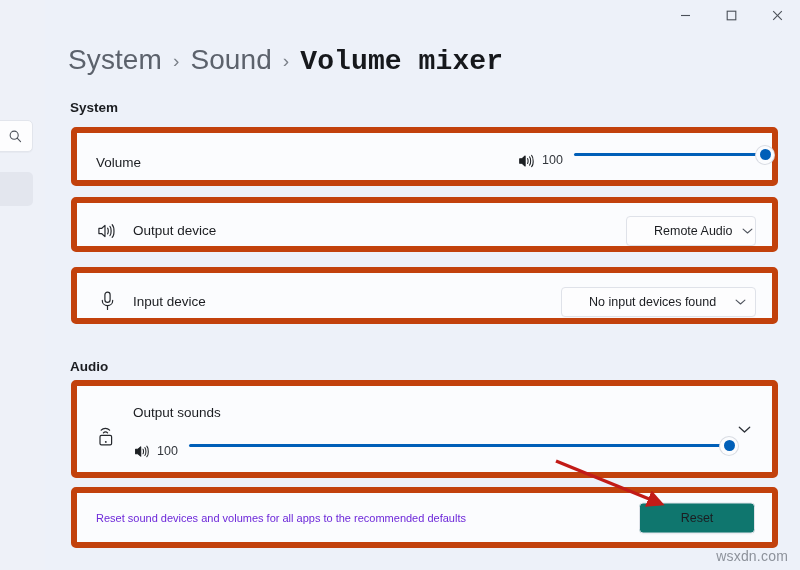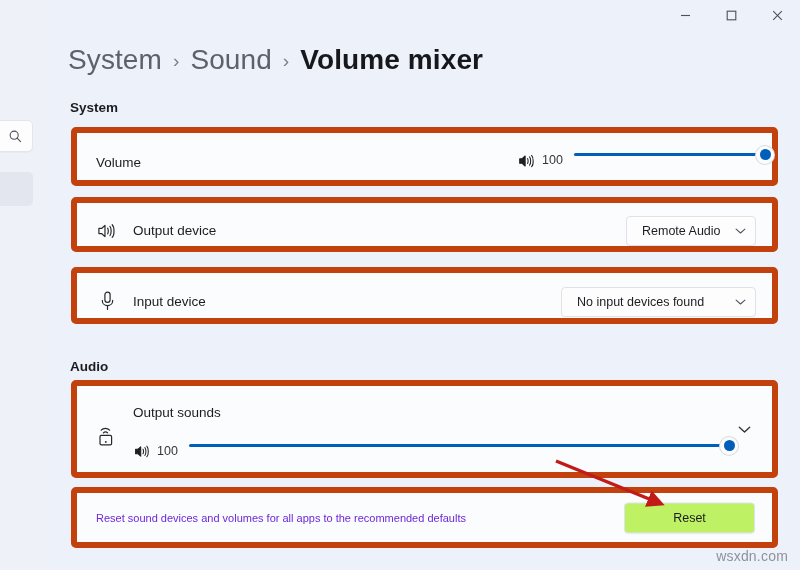--- a/index.html
+++ b/index.html
@@ -58,21 +58,21 @@
     position: absolute; left: 68px; top: 44px;
     display: flex; align-items: baseline;
     font-size: 28px;
     letter-spacing: .1px;
   }
   .bc-link { color: #5c626c; font-weight: 400; }
   .bc-sep {
     color: #7b8089; font-size: 19px;
     margin: 0 11px; position: relative; top: -2px;
   }
-  .bc-current { color: #16181c; font-weight: 600; }
+  .bc-current { color: #16181c; font-weight: 600; font-family: Liberation Mono, monospace; }
 
   
   .section-label {
     position: absolute;
     font-size: 13.5px; font-weight: 600;
     color: #1b1d21;
   }
   #lbl-system { left: 70px; top: 100px; }
   #lbl-apps   { left: 70px; top: 359px; }
 
@@ -136,21 +136,21 @@
   }
 
   
   .dropdown {
     position: absolute;
     height: 30px;
     background: #fdfdfe;
     border: 1px solid #dfe2e9;
     border-radius: 4px;
     display: flex; align-items: center;
-    padding: 0 9px 0 15px;
+    padding: 0 9px 0 27px;
     box-shadow: 0 1px 1px rgba(0,0,0,.02);
   }
   .dropdown .dd-text {
     font-size: 12.5px; color: #1b1d21;
     white-space: nowrap;
   }
   .dropdown .dd-chev {
     margin-left: auto; padding-left: 9px;
     color: #50555e; display: flex; align-items: center;
   }
@@ -166,22 +166,22 @@
 
   
   .reset-text {
     position: absolute; left: 19px; top: 50%;
     transform: translateY(-50%);
     font-size: 11px; color: #6d28d9;
   }
   .reset-btn {
     position: absolute; right: 17px; top: 50%;
     transform: translateY(-50%);
-    width: 131px; height: 31px;
-    background: #bef264;
+    width: 116px; height: 31px;
+    background: #0f766e;
     border: 1px solid #dfe2e9;
     border-radius: 4px;
     font-family: "Liberation Sans", sans-serif;
     font-size: 12.5px; color: #1b1d21;
     cursor: pointer;
     box-shadow: 0 1px 1px rgba(0,0,0,.02);
   }
 
   
   .annot {

